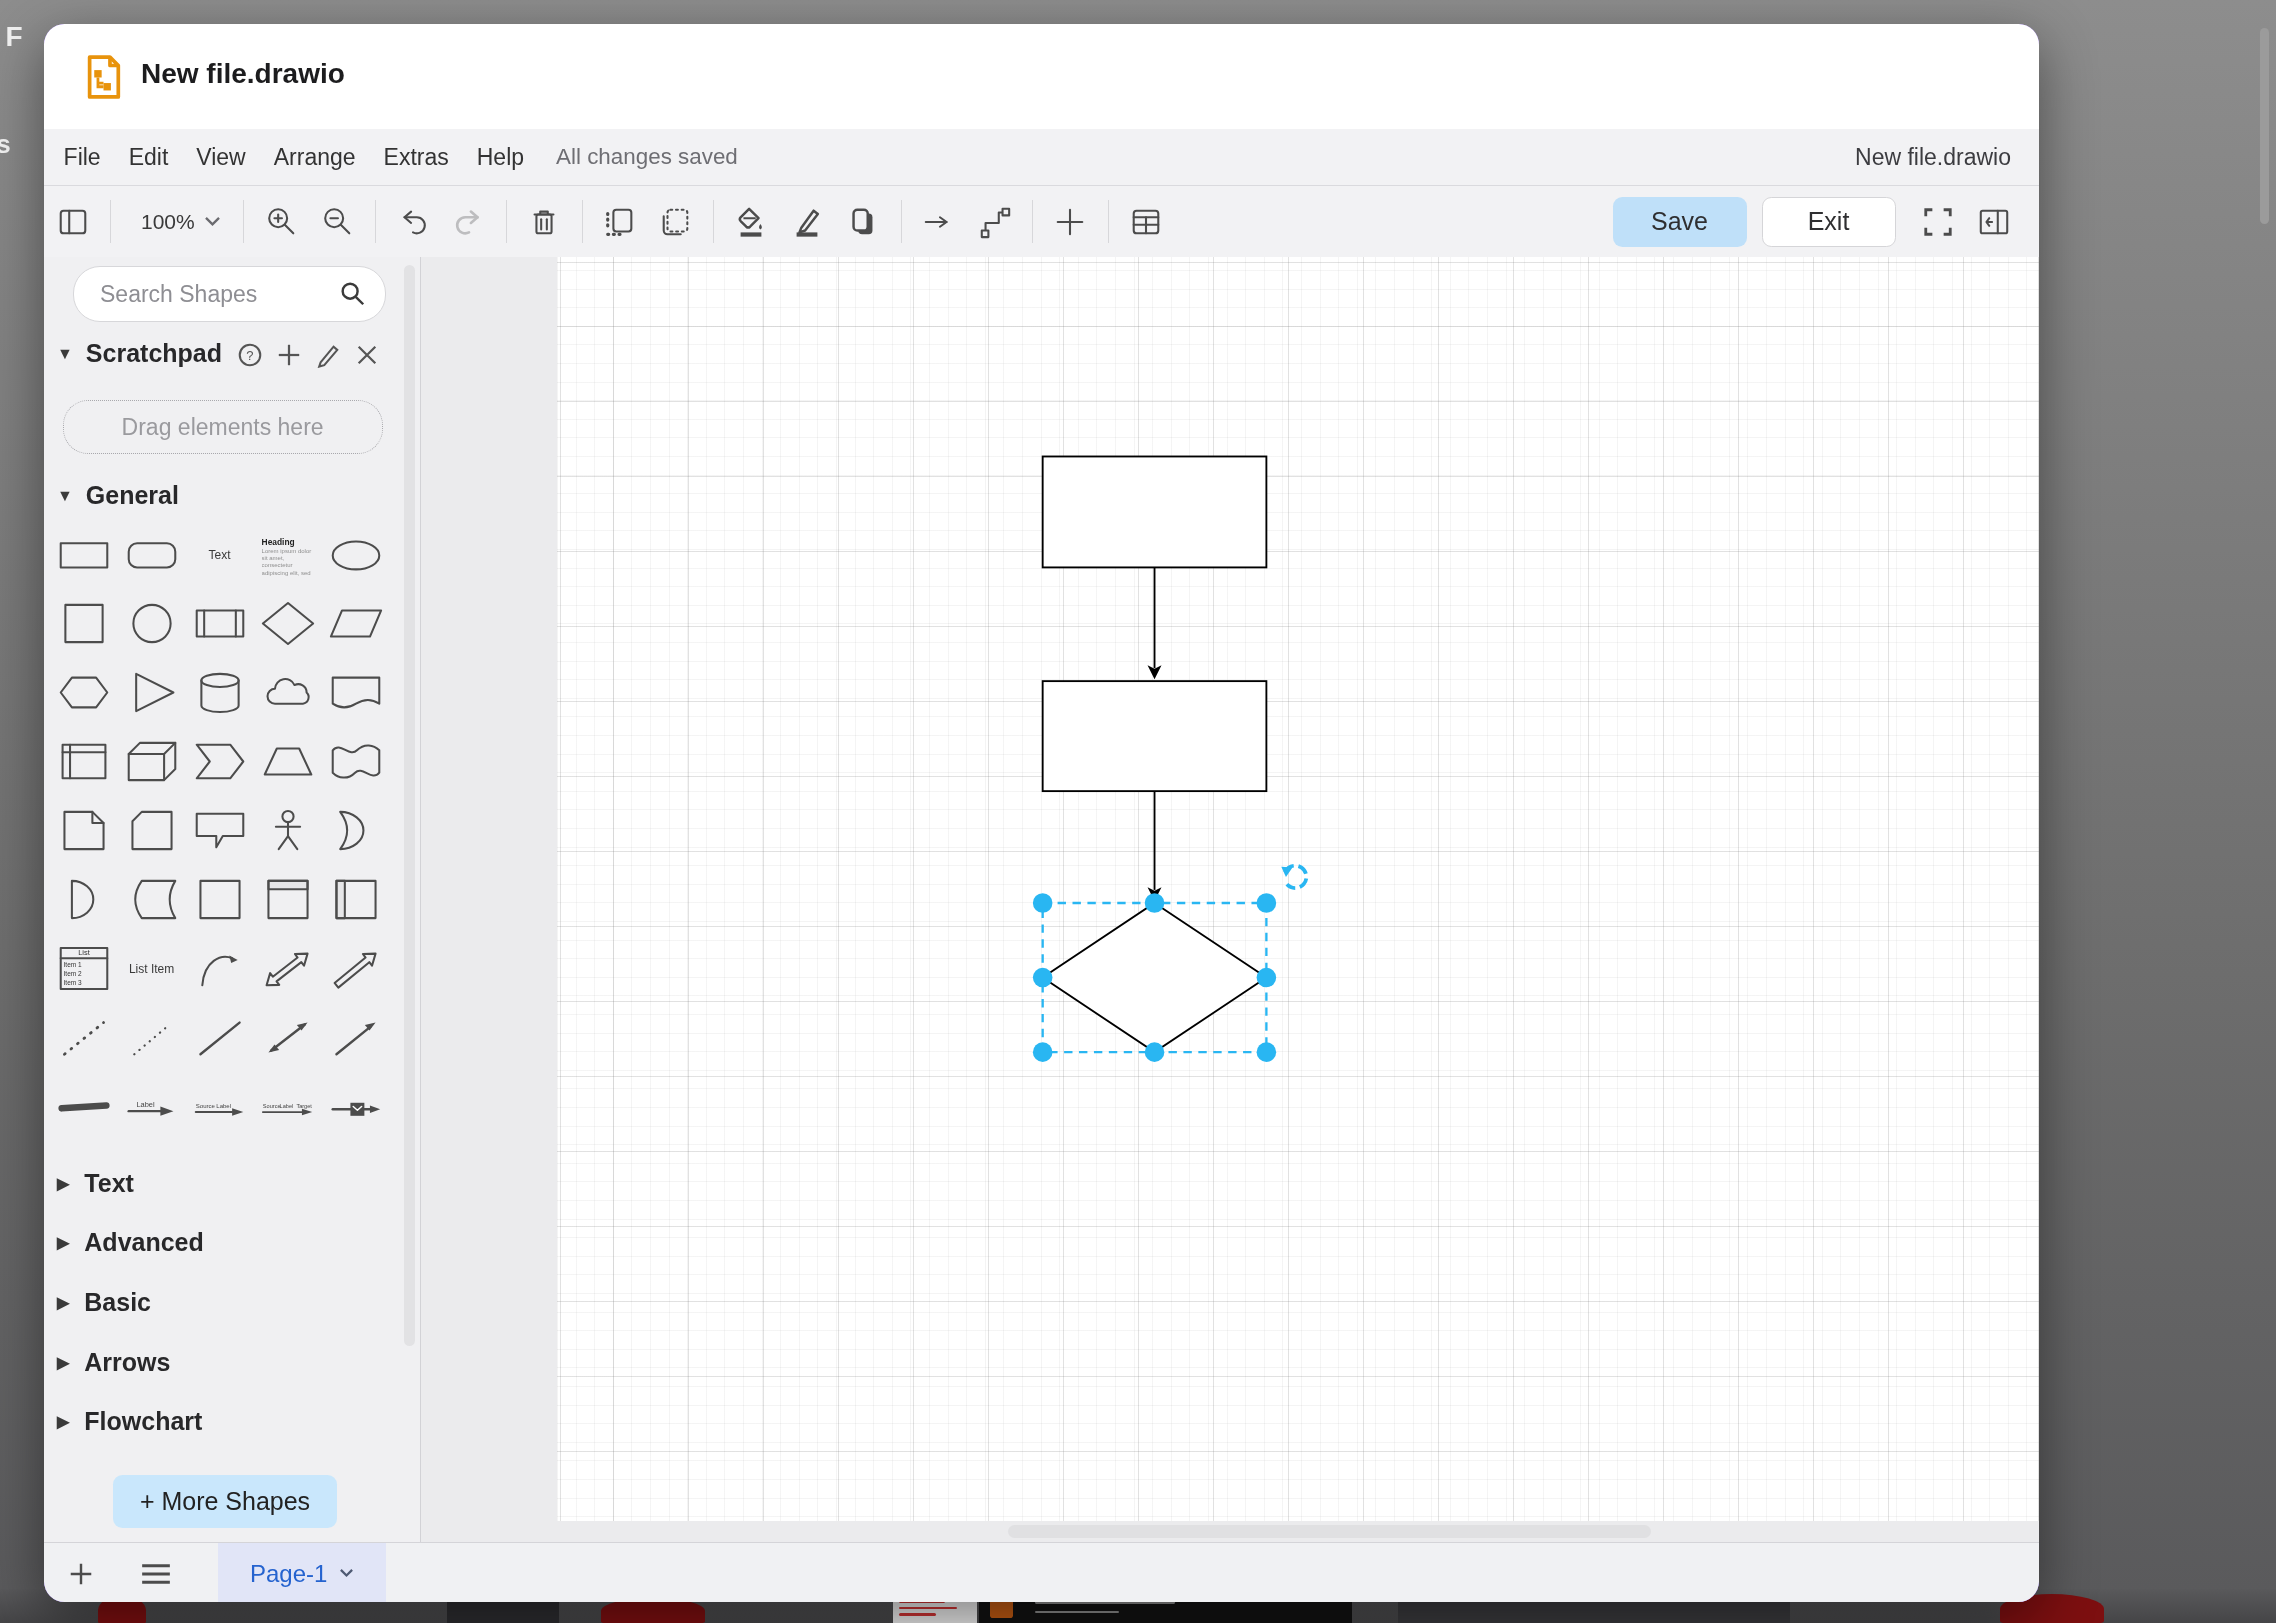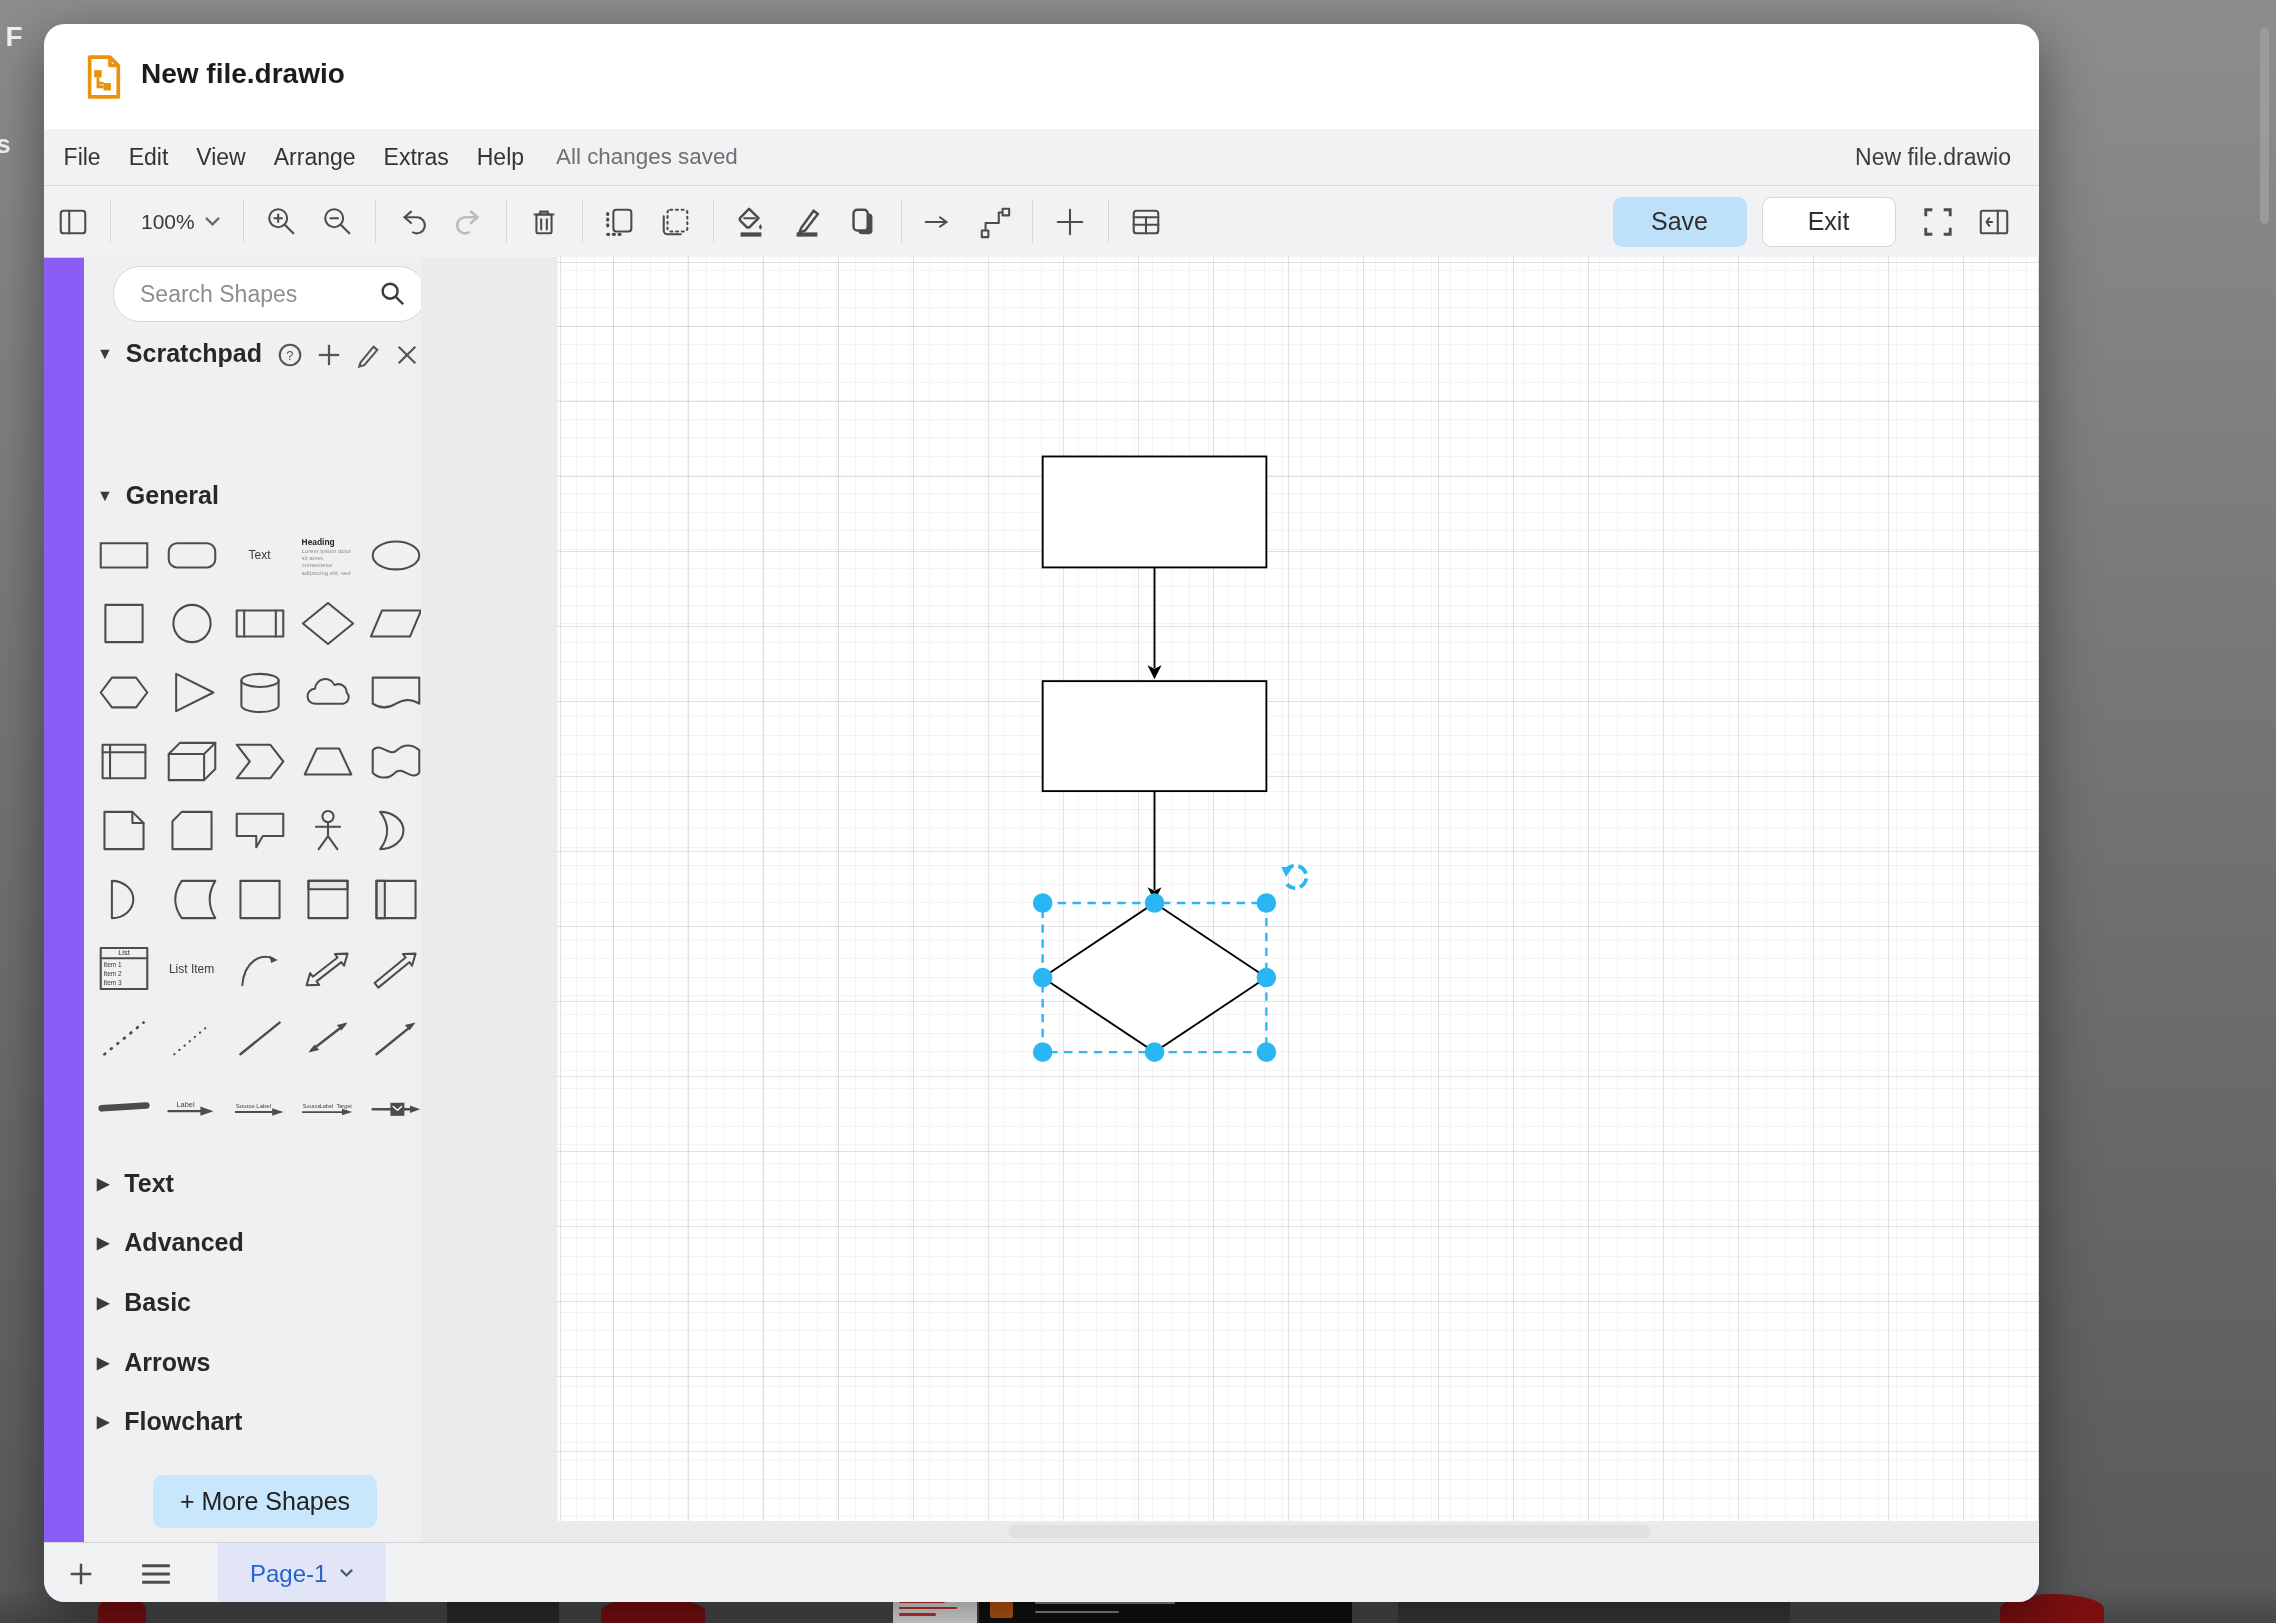--- a/index.html
+++ b/index.html
@@ -46,21 +46,21 @@
   .tsep{width:0.9px;height:43px;background:#d7d7da;margin:0 9.3px;}
   .zoomsel{display:flex;align-items:center;font-size:21px;color:#3a3a3a;margin:0 13px 0 20.5px;}
   .zoomsel .chev{margin-left:9.3px;display:flex;}
   .btn{height:50px;border-radius:9.3px;display:flex;align-items:center;justify-content:center;
     font-size:25px;color:#2f2f31;}
   .btn-save{width:134px;background:#bfe0f9;margin-left:auto;}
   .btn-exit{width:134px;background:#fff;border:0.9px solid #d5d5d8;margin-left:15px;}
 
   
   .sidebar{position:absolute;left:0;top:233px;width:376px;height:1285px;background:#f0f0f2;
-    border-right:0.9px solid #d2d2d6;margin-left:40px;}
+    border-right:0.9px solid #d2d2d6;}
   .search-box{position:absolute;left:29px;top:9.3px;width:311px;height:54px;background:#fff;
     border:0.9px solid #d7d7da;border-radius:27px;display:flex;align-items:center;}
   .search-box input{border:none;outline:none;background:transparent;font-size:23px;color:#333;
     margin-left:24px;width:233px;font-family:"Liberation Sans",sans-serif;}
   .search-box input::placeholder{color:#8e8e93;}
   .sec-head{position:absolute;left:13px;display:flex;align-items:center;font-size:25px;font-weight:700;color:#28282a;}
   .sec-head .tri{font-size:16px;margin-right:13px;color:#3a3a3a;}
   .scratch-icons{position:absolute;top:80px;display:flex;align-items:center;}
   .scratch-icons .si{width:39px;height:39px;display:flex;align-items:center;justify-content:center;}
   .dragbox{position:absolute;left:18.6px;top:143px;width:318px;height:52px;border:1.9px dotted #a9a9ad;
@@ -326,20 +326,21 @@
             <path d="M6 22 L20 5 l4 3.5 L10 25 l-5.5 1.5 z"></path>
           </svg>
       </span>
       <span class="si">
         <svg width="24" height="24" viewBox="0 0 26 26" stroke="#555" stroke-width="2.4">
             <path d="M4 4 L22 22 M22 4 L4 22"></path>
           </svg>
       </span>
     </div>
 
+    <div class="dragbox">Drag elements here</div>
 
     <div class="sec-head" style="top:224px;">
       <span class="tri">▼</span>
       <span>General</span>
     </div>
 
     <div class="shape-grid">
 
       <span class="cell">
           <svg class="sh" width="54" height="45" viewBox="0 0 58 48">

